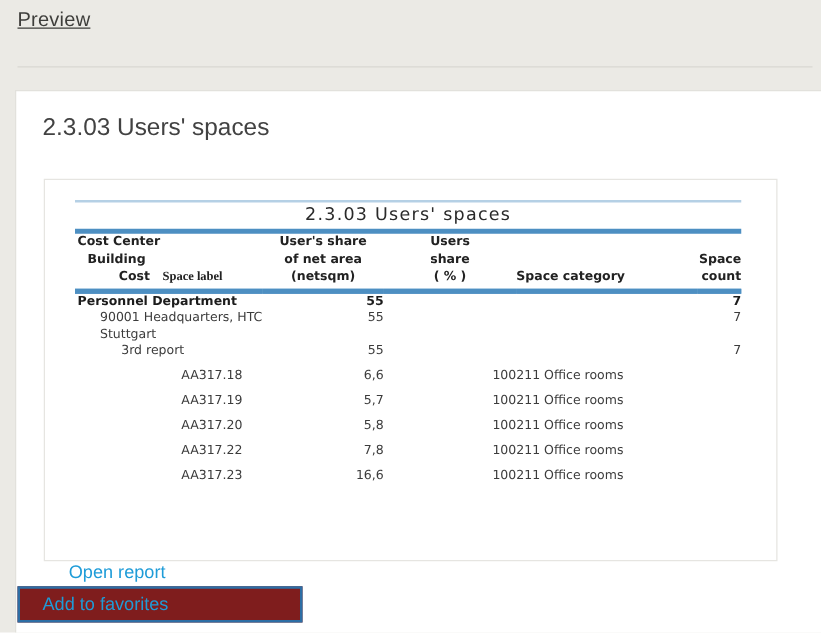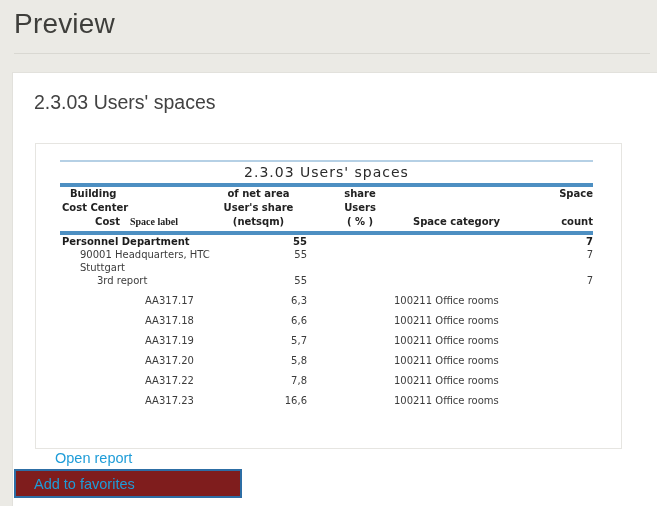--- a/index.html
+++ b/index.html
@@ -7,22 +7,23 @@
     width:657px; height:506px;
     background:#ebeae5;
     overflow:hidden;
     position:relative;
     font-family:"Liberation Sans", sans-serif;
   }
 
   
   .page-title {
     position:absolute; left:14px; top:8px;
-    font-size:28px; font-weight:400; color:#3e3e3b;
+    font-size:16px; font-weight:400; color:#3e3e3b;
     letter-spacing:0.2px;
+    text-decoration:underline;
   }
   .header-divider {
     position:absolute; left:14px; right:7px; top:53px;
     height:1px; background:#d9d8d2;
   }
 
   
   .card {
     position:absolute; left:12px; top:72px; right:-2px; bottom:-6px;
     background:#ffffff;
@@ -124,32 +125,32 @@
     <table class="report">
       <colgroup>
         <col style="width:150px">
           <col style="width:97px">
           <col style="width:106px">
           <col style="width:145px">
           <col style="width:35px">
       </colgroup>
       <thead>
         <tr>
+          <td><span class="ind2">Cost Center</span></td>
+          <td class="c2">User's share</td>
+          <td class="c3">Users</td>
+          <td></td>
+          <td></td>
+        </tr>
+        <tr>
           <td><span class="ind10">Building</span></td>
           <td class="c2">of net area</td>
           <td class="c3">share</td>
           <td></td>
           <td class="c5">Space</td>
-        </tr>
-        <tr>
-          <td><span class="ind2">Cost Center</span></td>
-          <td class="c2">User's share</td>
-          <td class="c3">Users</td>
-          <td></td>
-          <td></td>
         </tr>
         <tr class="last">
           <td>
             <span class="floor">Cost</span><span class="slabel">Space label</span>
           </td>
           <td class="c2">(netsqm)</td>
           <td class="c3">( % )</td>
           <td class="cat">Space category</td>
           <td class="c5">count</td>
         </tr>
@@ -177,29 +178,20 @@
             <td>
               <span class="lbl lvl2">3rd report</span>
             </td>
             <td class="num">55</td>
             <td class="num"></td>
             <td class="cat"></td>
             <td class="num cnt">7</td>
           </tr>
           <tr class="leaf">
             <td>
-              <span class="lbl lvl3">AA317.17</span>
-            </td>
-            <td class="num">6,3</td>
-            <td class="num">100</td>
-            <td class="cat">211 Office rooms</td>
-            <td class="num cnt"></td>
-          </tr>
-          <tr class="leaf">
-            <td>
               <span class="lbl lvl3">AA317.18</span>
             </td>
             <td class="num">6,6</td>
             <td class="num">100</td>
             <td class="cat">211 Office rooms</td>
             <td class="num cnt"></td>
           </tr>
           <tr class="leaf">
             <td>
               <span class="lbl lvl3">AA317.19</span>

